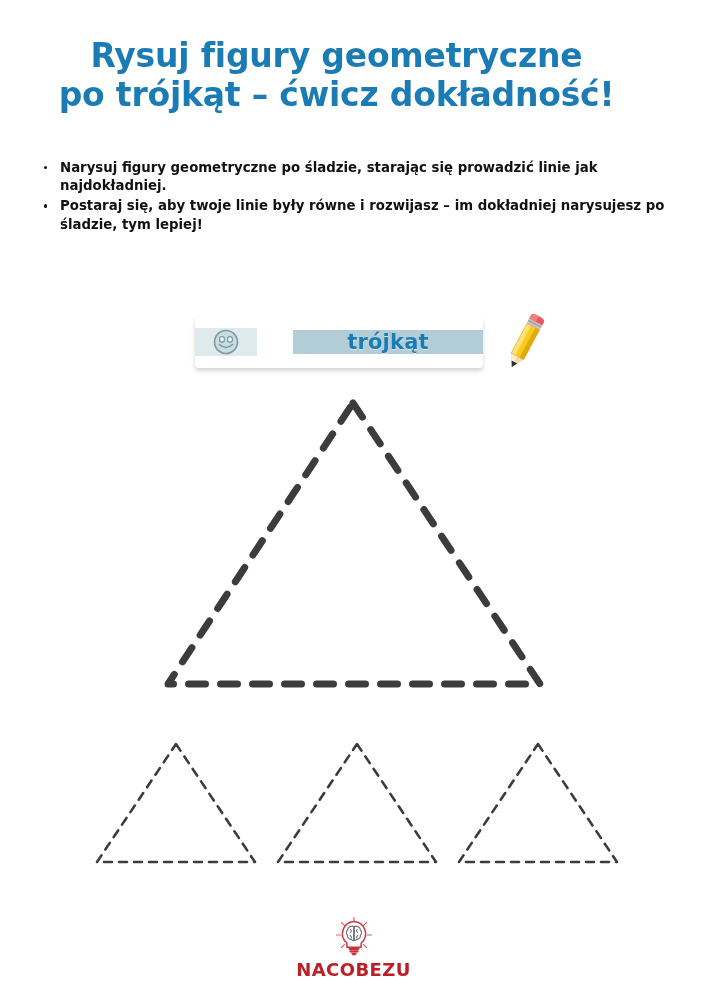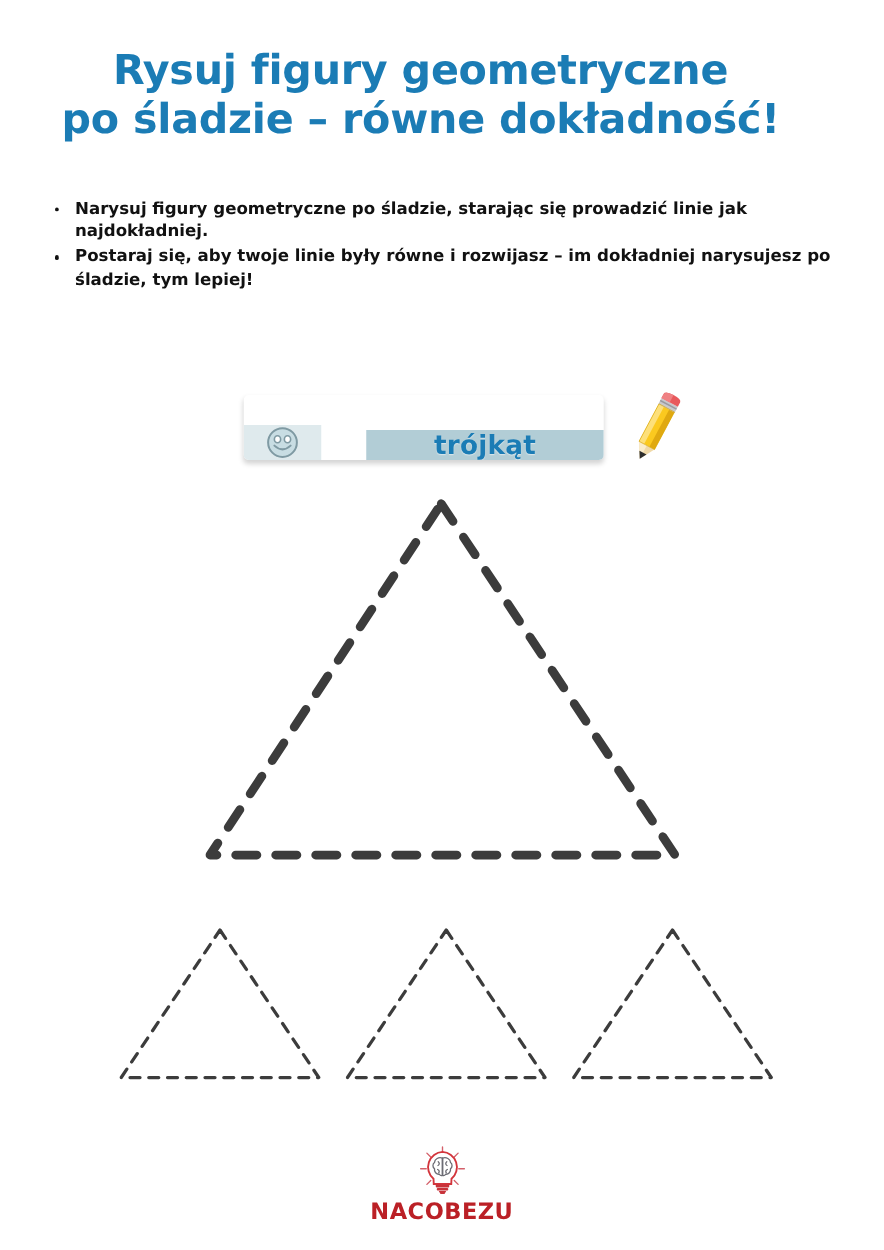--- a/index.html
+++ b/index.html
@@ -76,21 +76,21 @@
   }
   .label-bar {
     position: absolute;
     left: 0;
     top: 0;
     width: 288px;
     height: 52px;
     border-radius: 4px;
     overflow: hidden;
     display: flex;
-    align-items: flex-end;
+    align-items: center;
     box-shadow: 0 3px 4px rgba(0,0,0,0.17);
     gap: 36px;
   }
   .label-bar-icon {
     width: 62px;
     background: #dfeaed;
     display: flex;
     align-items: center;
     justify-content: center;
   }
@@ -147,21 +147,21 @@
     letter-spacing: 0.4px;
     color: #bb2026;
     font-family: "DejaVu Sans", "Liberation Sans", sans-serif;
   }
 </style>
 </head>
 <body style="background: rgb(255, 255, 255);">
 
 <div class="worksheet-title" style="color: rgb(27, 124, 181);">
   <span class="line">Rysuj figury geometryczne</span>
-  <span class="line">po śladzie – równe dokładność!</span>
+  <span class="line">po trójkąt – ćwicz dokładność!</span>
 </div>
 
 <ul class="instructions">
   <li>Narysuj figury geometryczne po śladzie, starając się prowadzić linie jak najdokładniej.</li>
   <li>Postaraj się, aby twoje linie były równe i rozwijasz – im dokładniej narysujesz po śladzie, tym lepiej!</li>
 </ul>
 
 <div class="label-row">
   <div class="label-bar">
     <div class="label-bar-icon" style="background: rgb(223, 234, 237);">

